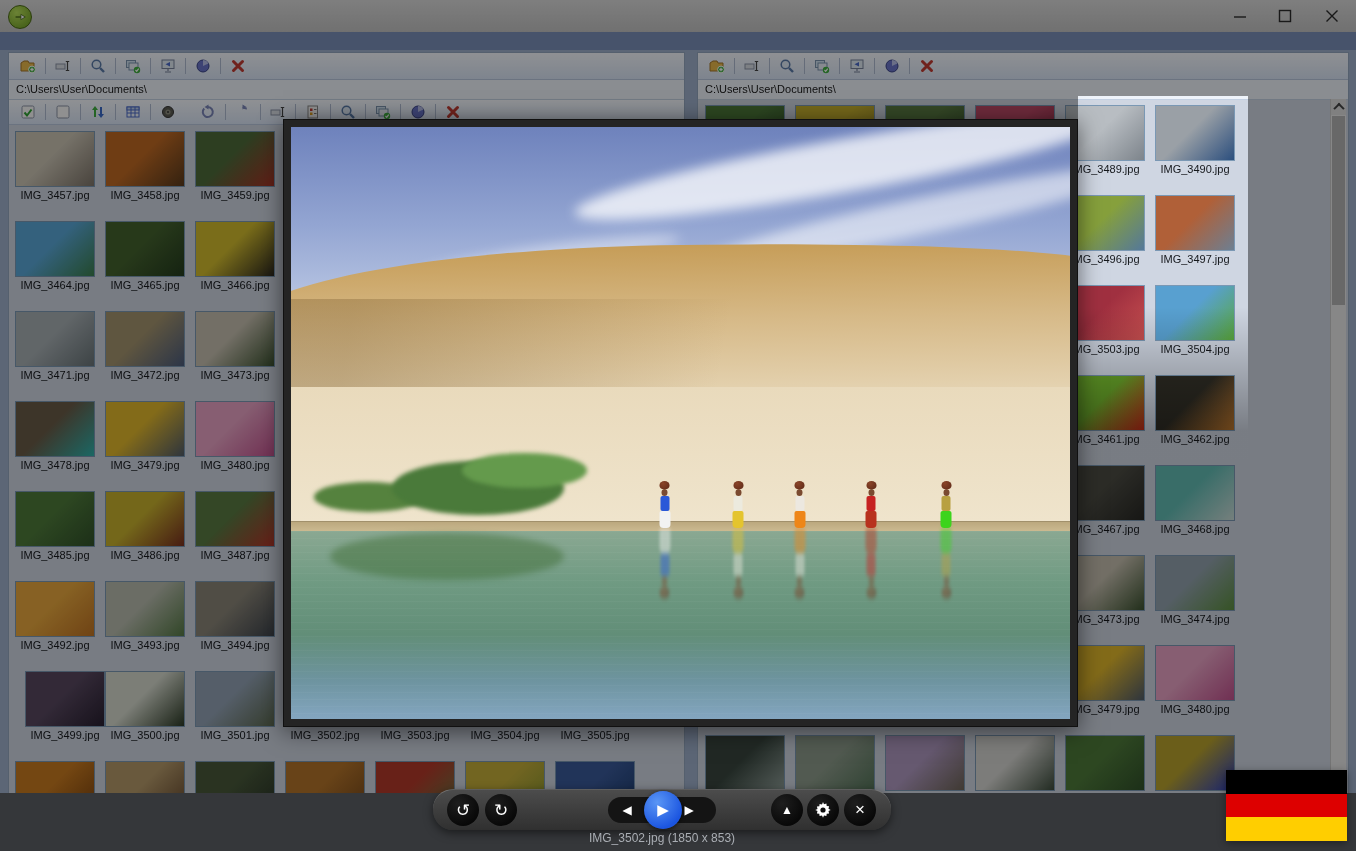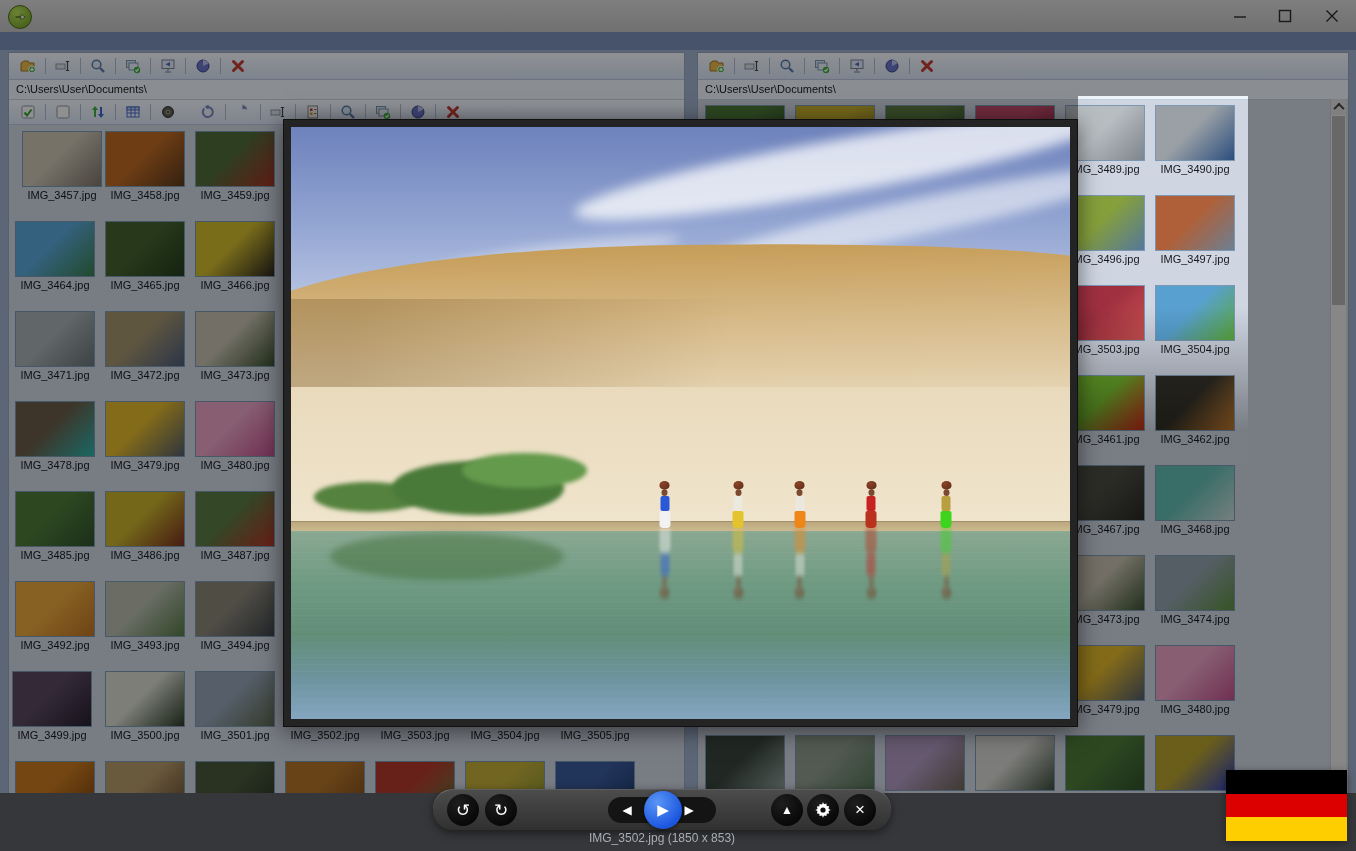--- a/index.html
+++ b/index.html
@@ -344,21 +344,21 @@
       <span class="ticon">
         <svg width="16" height="16" viewBox="0 0 16 16">
           <path d="M3.5 3.5l9 9M12.5 3.5l-9 9" stroke="#c23b32" stroke-width="3" stroke-linecap="round"></path>
         </svg>
       </span>
     </div>
   <div class="pathbar">C:\Users\User\Documents\</div>
 </div>
 
 <div id="thumb-layer">
-    <div class="thumb abs" style="left: 22px; top: 131px;">
+    <div class="thumb abs" style="left: 15px; top: 131px;">
       <div class="timg" style="background: linear-gradient(135deg, rgb(203, 196, 180) 0%, rgb(203, 196, 180) 45%, rgb(126, 117, 106) 100%);"></div>
       <div class="tlabel">IMG_3457.jpg</div>
     </div>
     <div class="thumb abs" style="left: 105px; top: 131px;">
       <div class="timg" style="background: linear-gradient(135deg, rgb(192, 106, 36) 0%, rgb(192, 106, 36) 45%, rgb(90, 58, 28) 100%);"></div>
       <div class="tlabel">IMG_3458.jpg</div>
     </div>
     <div class="thumb abs" style="left: 195px; top: 131px;">
       <div class="timg" style="background: linear-gradient(135deg, rgb(79, 107, 58) 0%, rgb(79, 107, 58) 45%, rgb(168, 51, 38) 100%);"></div>
       <div class="tlabel">IMG_3459.jpg</div>
@@ -416,21 +416,21 @@
       <div class="tlabel">IMG_3492.jpg</div>
     </div>
     <div class="thumb abs" style="left: 105px; top: 581px;">
       <div class="timg" style="background: linear-gradient(135deg, rgb(184, 188, 174) 0%, rgb(184, 188, 174) 45%, rgb(86, 122, 70) 100%);"></div>
       <div class="tlabel">IMG_3493.jpg</div>
     </div>
     <div class="thumb abs" style="left: 195px; top: 581px;">
       <div class="timg" style="background: linear-gradient(135deg, rgb(138, 133, 120) 0%, rgb(138, 133, 120) 45%, rgb(62, 68, 76) 100%);"></div>
       <div class="tlabel">IMG_3494.jpg</div>
     </div>
-    <div class="thumb abs" style="left: 12px; top: 671px;">
+    <div class="thumb abs" style="left: 25px; top: 671px;">
       <div class="timg" style="background: linear-gradient(135deg, rgb(88, 72, 96) 0%, rgb(88, 72, 96) 45%, rgb(40, 31, 48) 100%);"></div>
       <div class="tlabel">IMG_3499.jpg</div>
     </div>
     <div class="thumb abs" style="left: 105px; top: 671px;">
       <div class="timg" style="background: linear-gradient(135deg, rgb(214, 218, 206) 0%, rgb(214, 218, 206) 45%, rgb(44, 58, 38) 100%);"></div>
       <div class="tlabel">IMG_3500.jpg</div>
     </div>
     <div class="thumb abs" style="left: 195px; top: 671px;">
       <div class="timg" style="background: linear-gradient(135deg, rgb(147, 163, 181) 0%, rgb(147, 163, 181) 45%, rgb(92, 104, 79) 100%);"></div>
       <div class="tlabel">IMG_3501.jpg</div>

